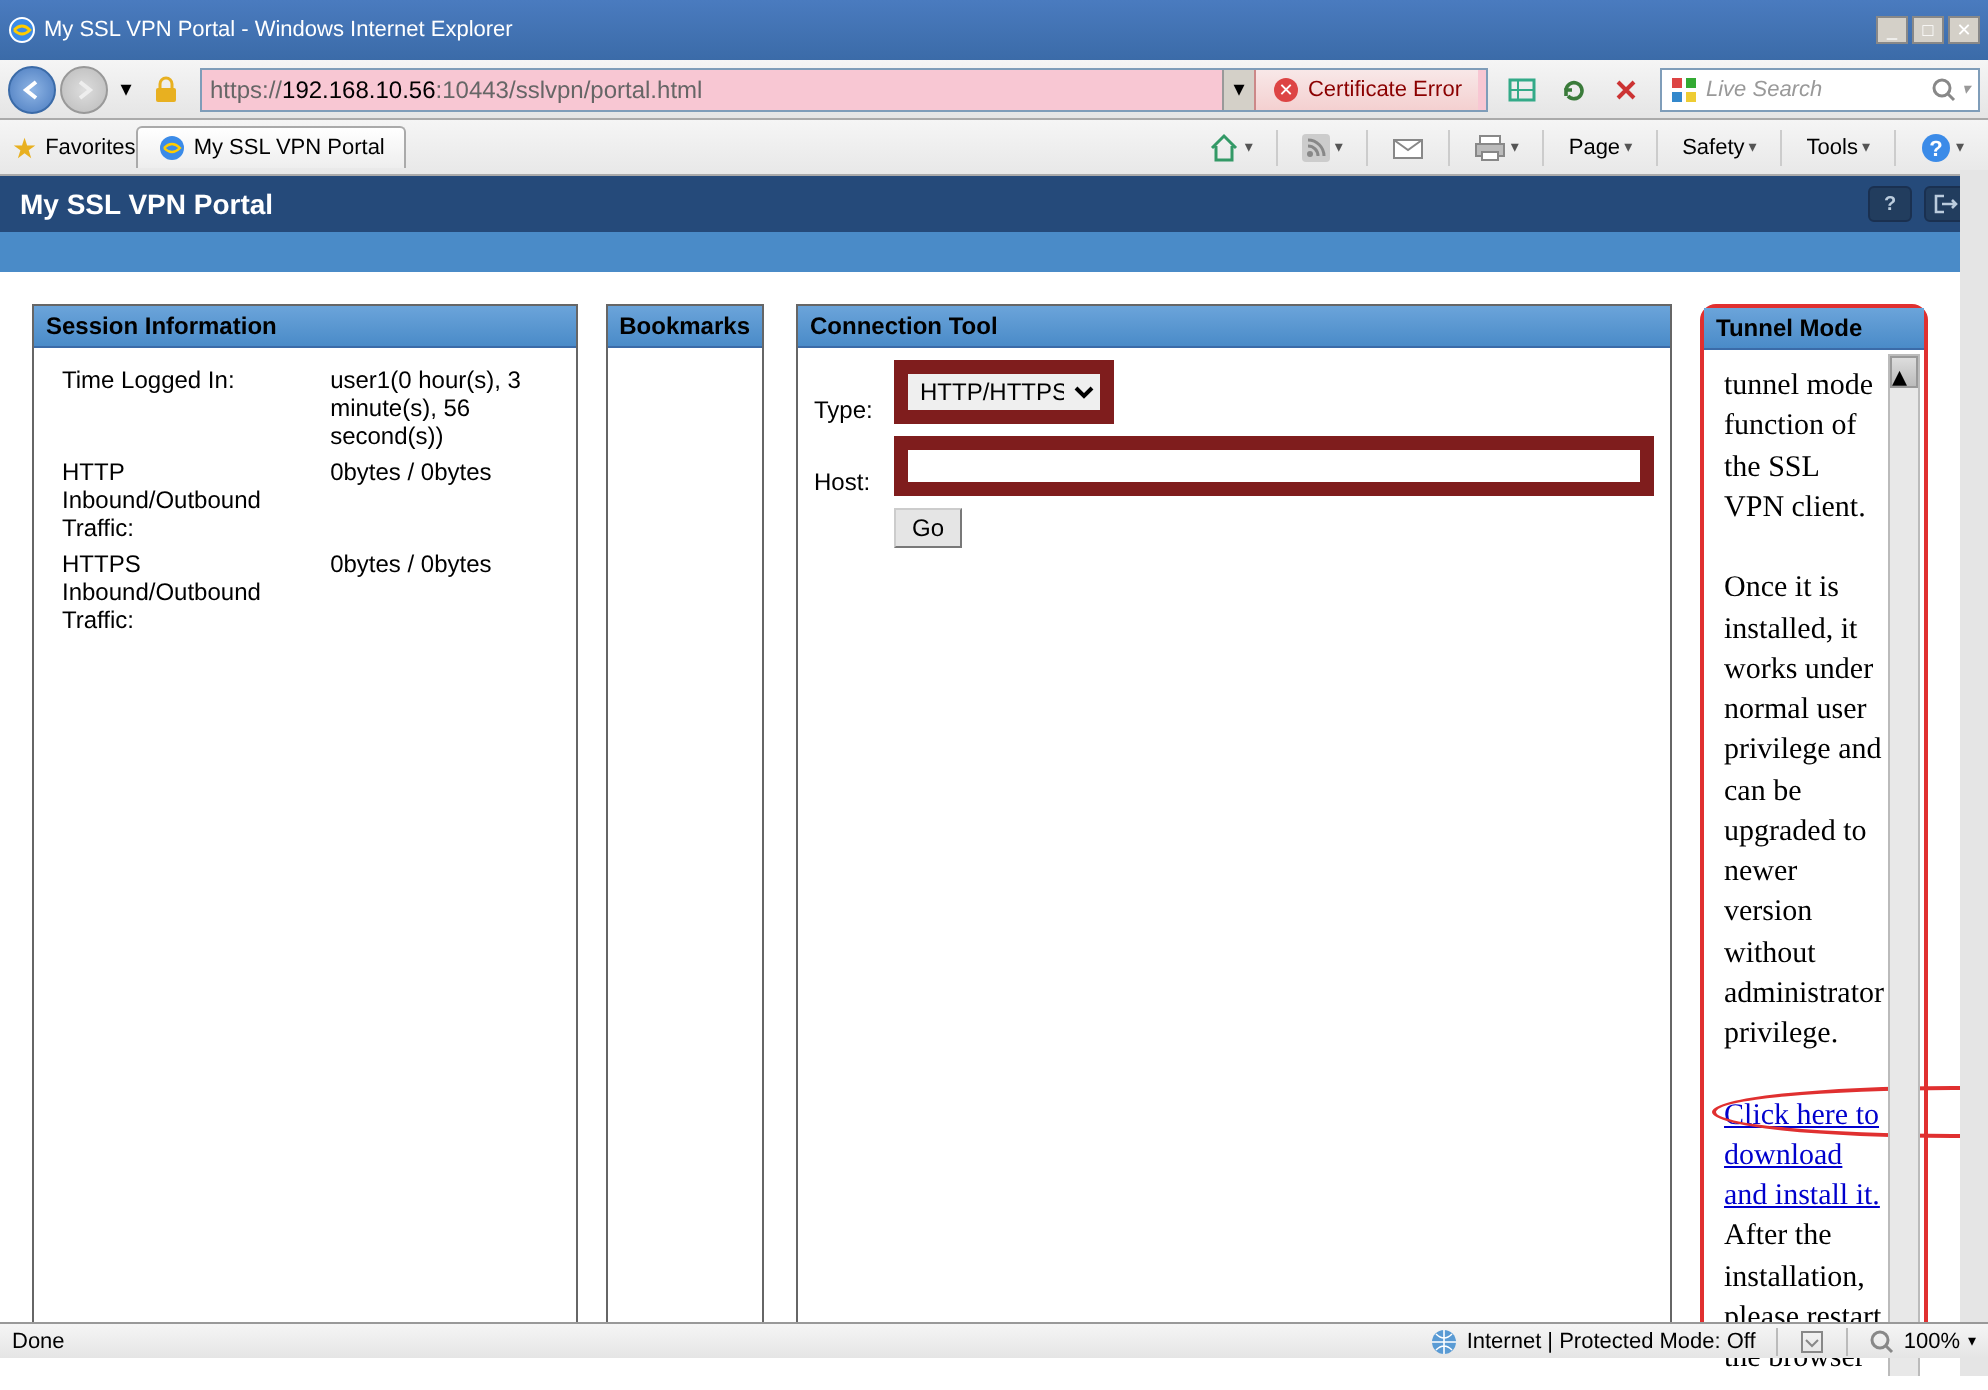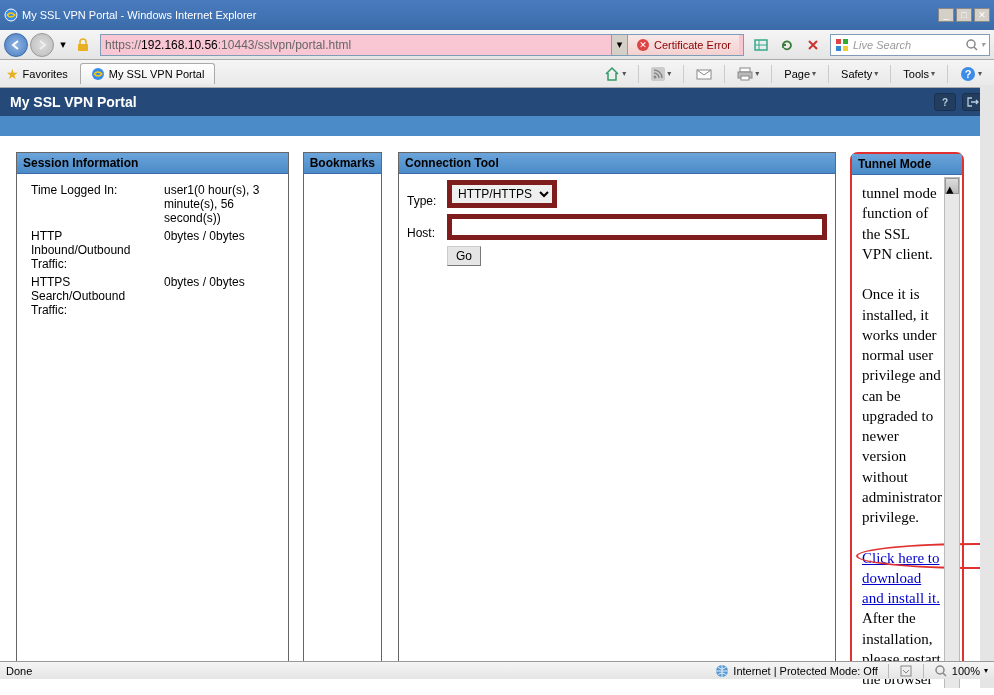--- a/index.html
+++ b/index.html
@@ -24,21 +24,21 @@
 .addr-drop { width: 16px; background: #d4d0c8; border-left: 1px solid #999; height: 100%; display: flex; align-items: center; justify-content: center; cursor: pointer; }
 .cert-err { background: linear-gradient(#f8e8e8, #f4d0d0); border-left: 1px solid #c88; height: 100%; padding: 0 8px; display: flex; align-items: center; cursor: pointer; color: #8b0000; font-size: 11px; }
 .cert-err svg { margin-right: 4px; }
 .toolbar-btn { width: 24px; height: 22px; display: flex; align-items: center; justify-content: center; cursor: pointer; margin: 0 1px; }
 .search-box { width: 160px; height: 22px; border: 1px solid #7f9db9; background: #fff; display: flex; align-items: center; padding: 0 4px; margin-left: 4px; color: #999; font-style: italic; }
 .search-box .search-icon { margin-right: 4px; }
 
 
 .favbar { background: linear-gradient(#f5f5f5, #e8e8e8); height: 28px; display: flex; align-items: center; padding: 0 6px; border-bottom: 1px solid #aaa; }
 .fav-star { color: #e8b020; margin-right: 4px; font-size: 14px; }
-.fav-label { margin-right: 12px; }
+.fav-label { }
 .tab { background: linear-gradient(#fff, #eee); border: 1px solid #aaa; border-bottom: none; padding: 3px 10px; display: flex; align-items: center; border-radius: 3px 3px 0 0; }
 .tab-icon { width: 14px; height: 14px; margin-right: 4px; }
 .favbar-right { margin-left: auto; display: flex; align-items: center; gap: 2px; }
 .menu-btn { display: flex; align-items: center; padding: 2px 6px; cursor: pointer; gap: 2px; }
 .menu-btn .drop { font-size: 8px; color: #555; }
 .sep { width: 1px; height: 18px; background: #ccc; margin: 0 4px; }
 
 
 .portal-header { background: #254a7a; color: #fff; height: 28px; display: flex; align-items: center; padding: 0 10px; font-size: 14px; font-weight: bold; }
 .portal-header-right { margin-left: auto; display: flex; gap: 6px; align-items: center; }
@@ -47,21 +47,21 @@
 
 
 .content { padding: 16px; display: flex; gap: 16px; background: #fff; height: calc(100% - 125px - 18px); overflow: hidden; border-right: 14px solid #e5e5e5; }
 .col { flex: 1; display: flex; flex-direction: row; gap: 14px; }
 .panel { border: 1px solid #666; }
 .panel-header { background: linear-gradient(#6ba4da, #4a8bc8); color: #000; font-weight: bold; padding: 3px 6px; font-size: 12px; border-bottom: 1px solid #3b6ba8; }
 .panel-body { padding: 6px 8px; font-size: 12px; }
 .info-table td { padding: 1px 4px; vertical-align: top; }
 .conn-row { display: flex; align-items: flex-end; margin-bottom: 6px; }
 .conn-row label { width: 40px; }
-.conn-row select, .conn-row input[type=text] { border: 5px solid #7f1d1d; padding: 1px 2px; font-size: 12px; }
+.conn-row select, .conn-row input[type=text] { border: 7px solid #7f1d1d; padding: 1px 2px; font-size: 12px; }
 .conn-row select { width: 110px; }
 .conn-row input[type=text] { width: 380px; }
 .go-btn { margin-left: 40px; padding: 2px 8px; background: #e5e5e5; border: 1px outset #ccc; cursor: pointer; font-size: 12px; }
 .tunnel-panel { border: 2px solid #e03030; border-radius: 8px; }
 .tunnel-body { padding: 8px 10px; font-family: "Times New Roman", serif; font-size: 15px; line-height: 1.35; position: relative; padding-right: 20px; }
 .tunnel-link { color: #0000cd; text-decoration: underline; cursor: pointer; }
 .red-ellipse { position: absolute; border: 2px solid #e03030; border-radius: 50%; width: 240px; height: 26px; pointer-events: none; }
 .scroll-v { position: absolute; right: 2px; top: 2px; bottom: 2px; width: 16px; background: #e8e8e8; border: 1px solid #bbb; }
 .scroll-thumb { position: absolute; left: 0; right: 0; background: linear-gradient(#ddd,#bbb); border: 1px solid #999; cursor: pointer; }
 
@@ -257,21 +257,21 @@
           <tbody>
               <tr>
                 <td>Time Logged In:</td>
                 <td>user1(0 hour(s), 3 minute(s), 56 second(s))</td>
               </tr>
           <tr>
                 <td>HTTP Inbound/Outbound Traffic:</td>
                 <td>0bytes / 0bytes</td>
               </tr>
           <tr>
-                <td>HTTPS Search/Outbound Traffic:</td>
+                <td>HTTPS Inbound/Outbound Traffic:</td>
                 <td>0bytes / 0bytes</td>
               </tr>
         </tbody>
           </table>
       </div>
     </div>
 
     <div class="panel">
       <div class="panel-header">Bookmarks</div>
       <div class="panel-body" style="min-height:8px;"></div>

